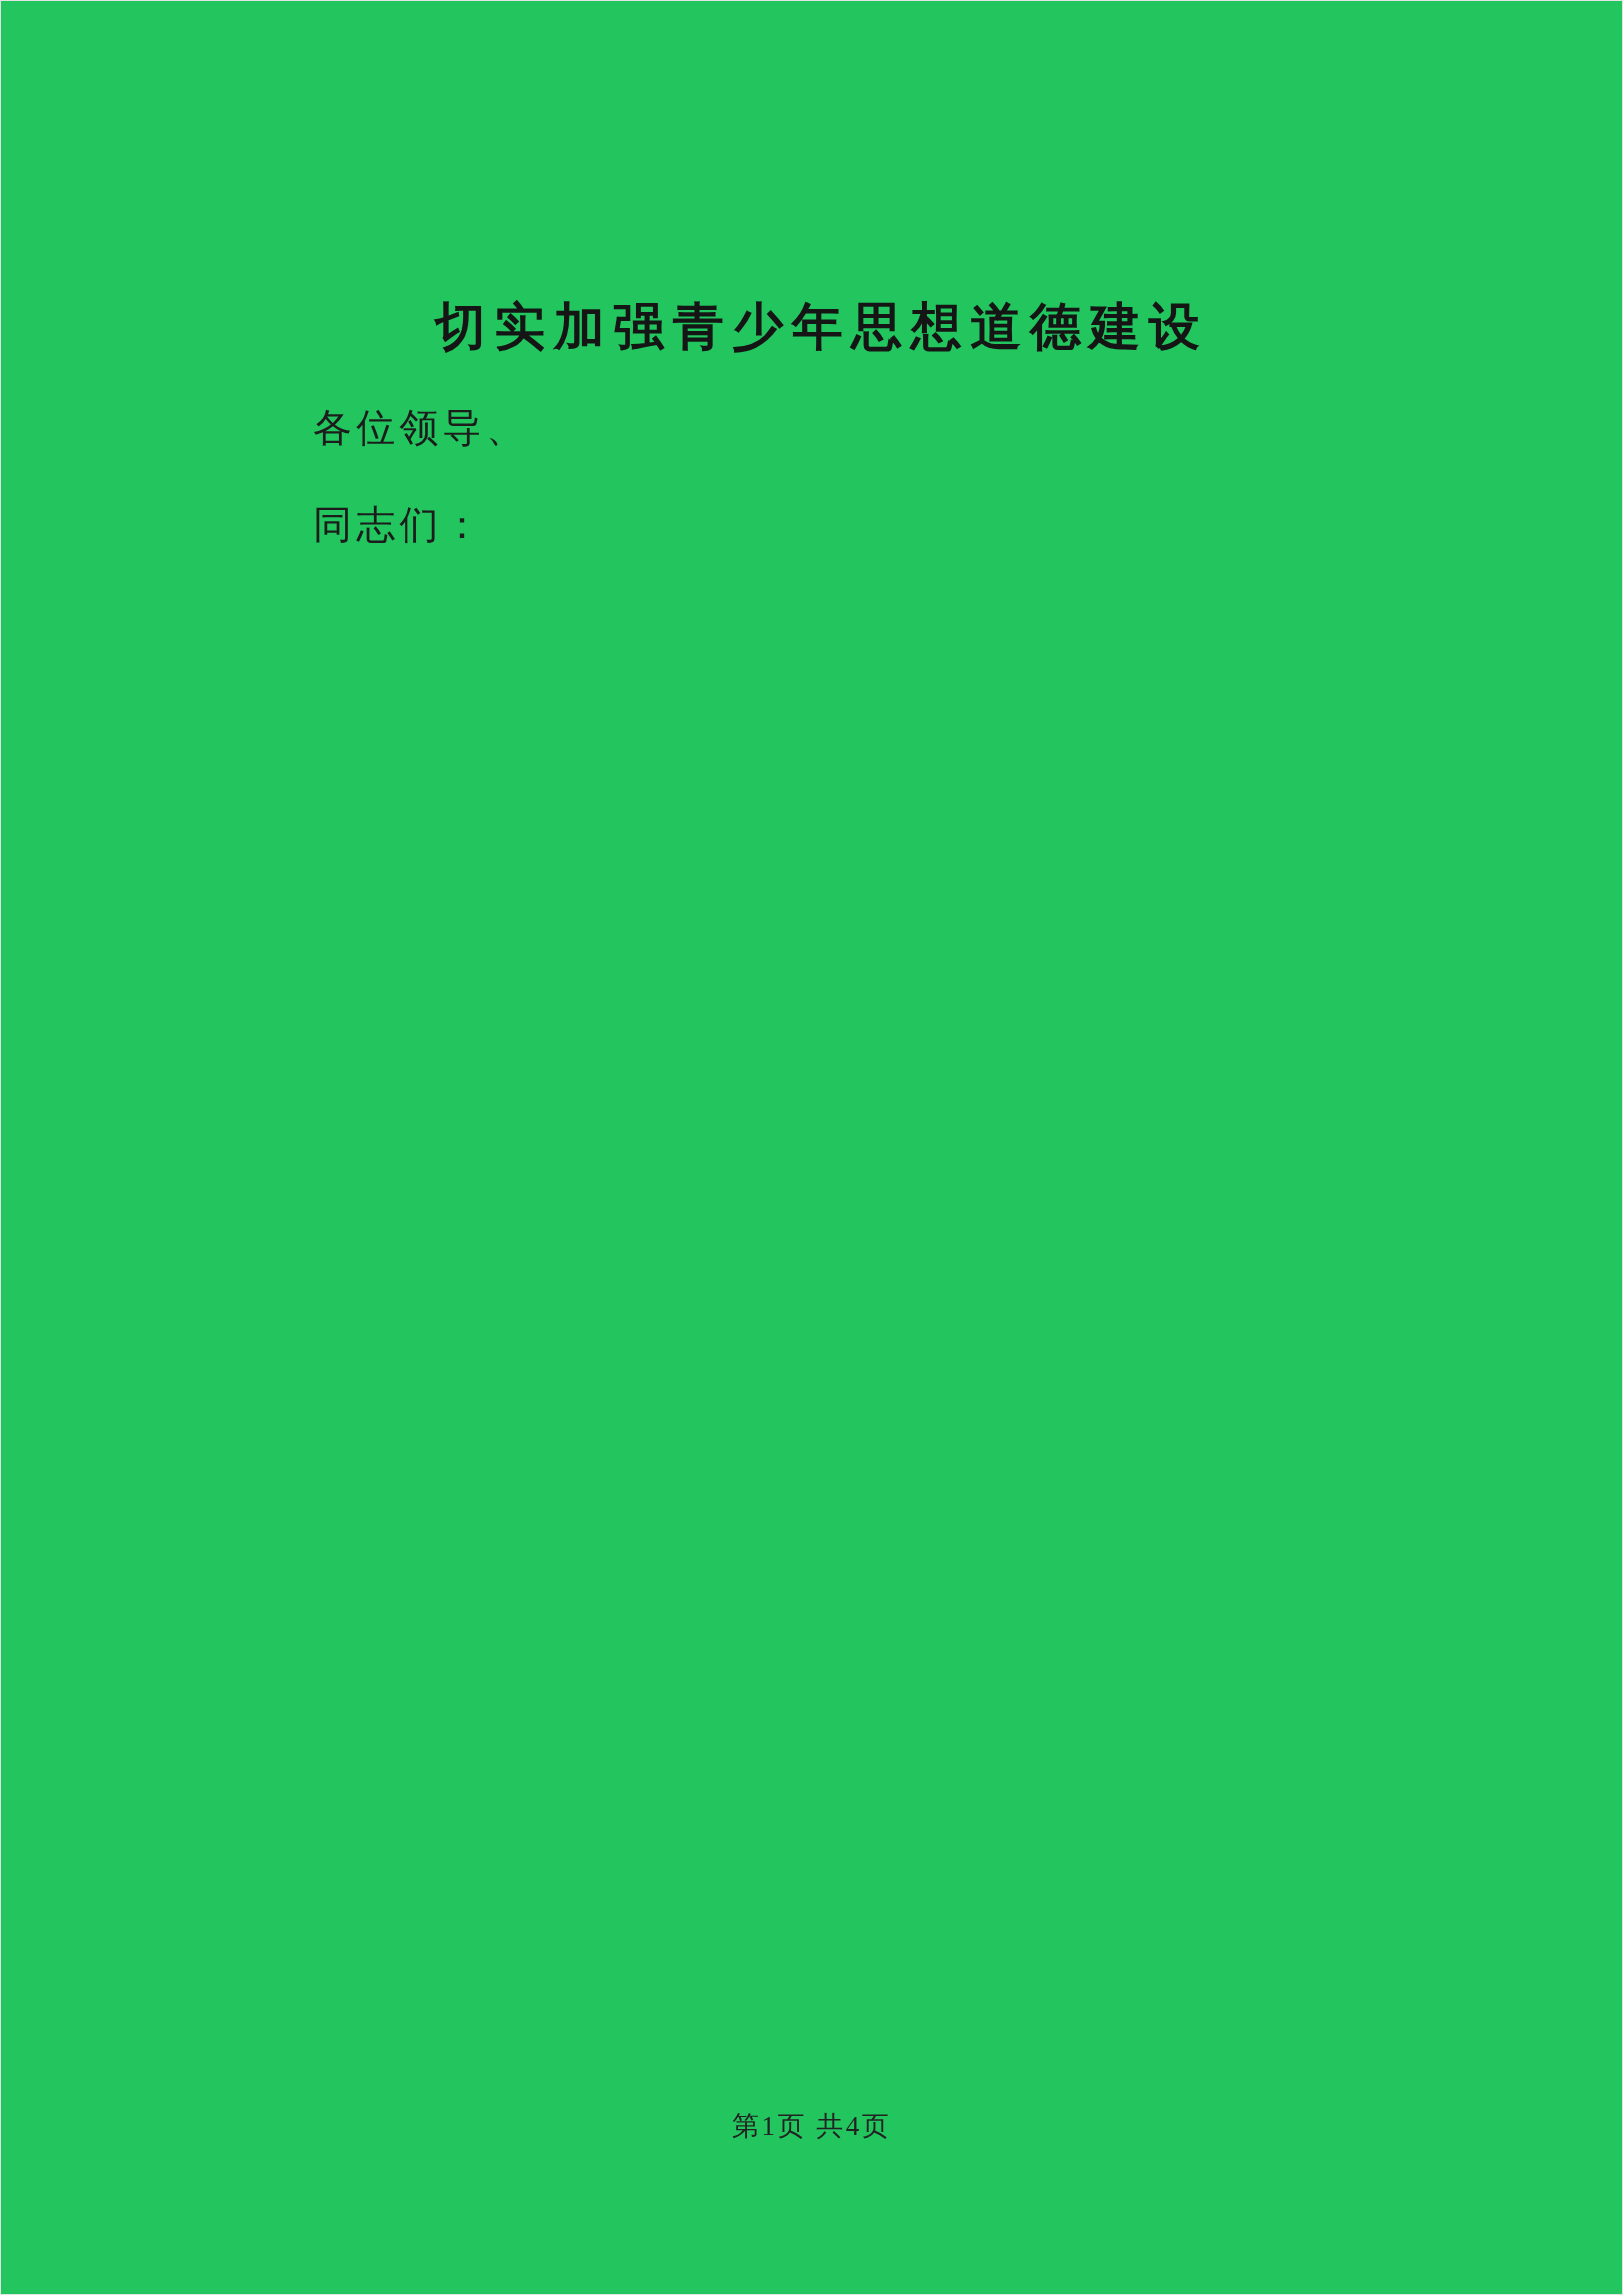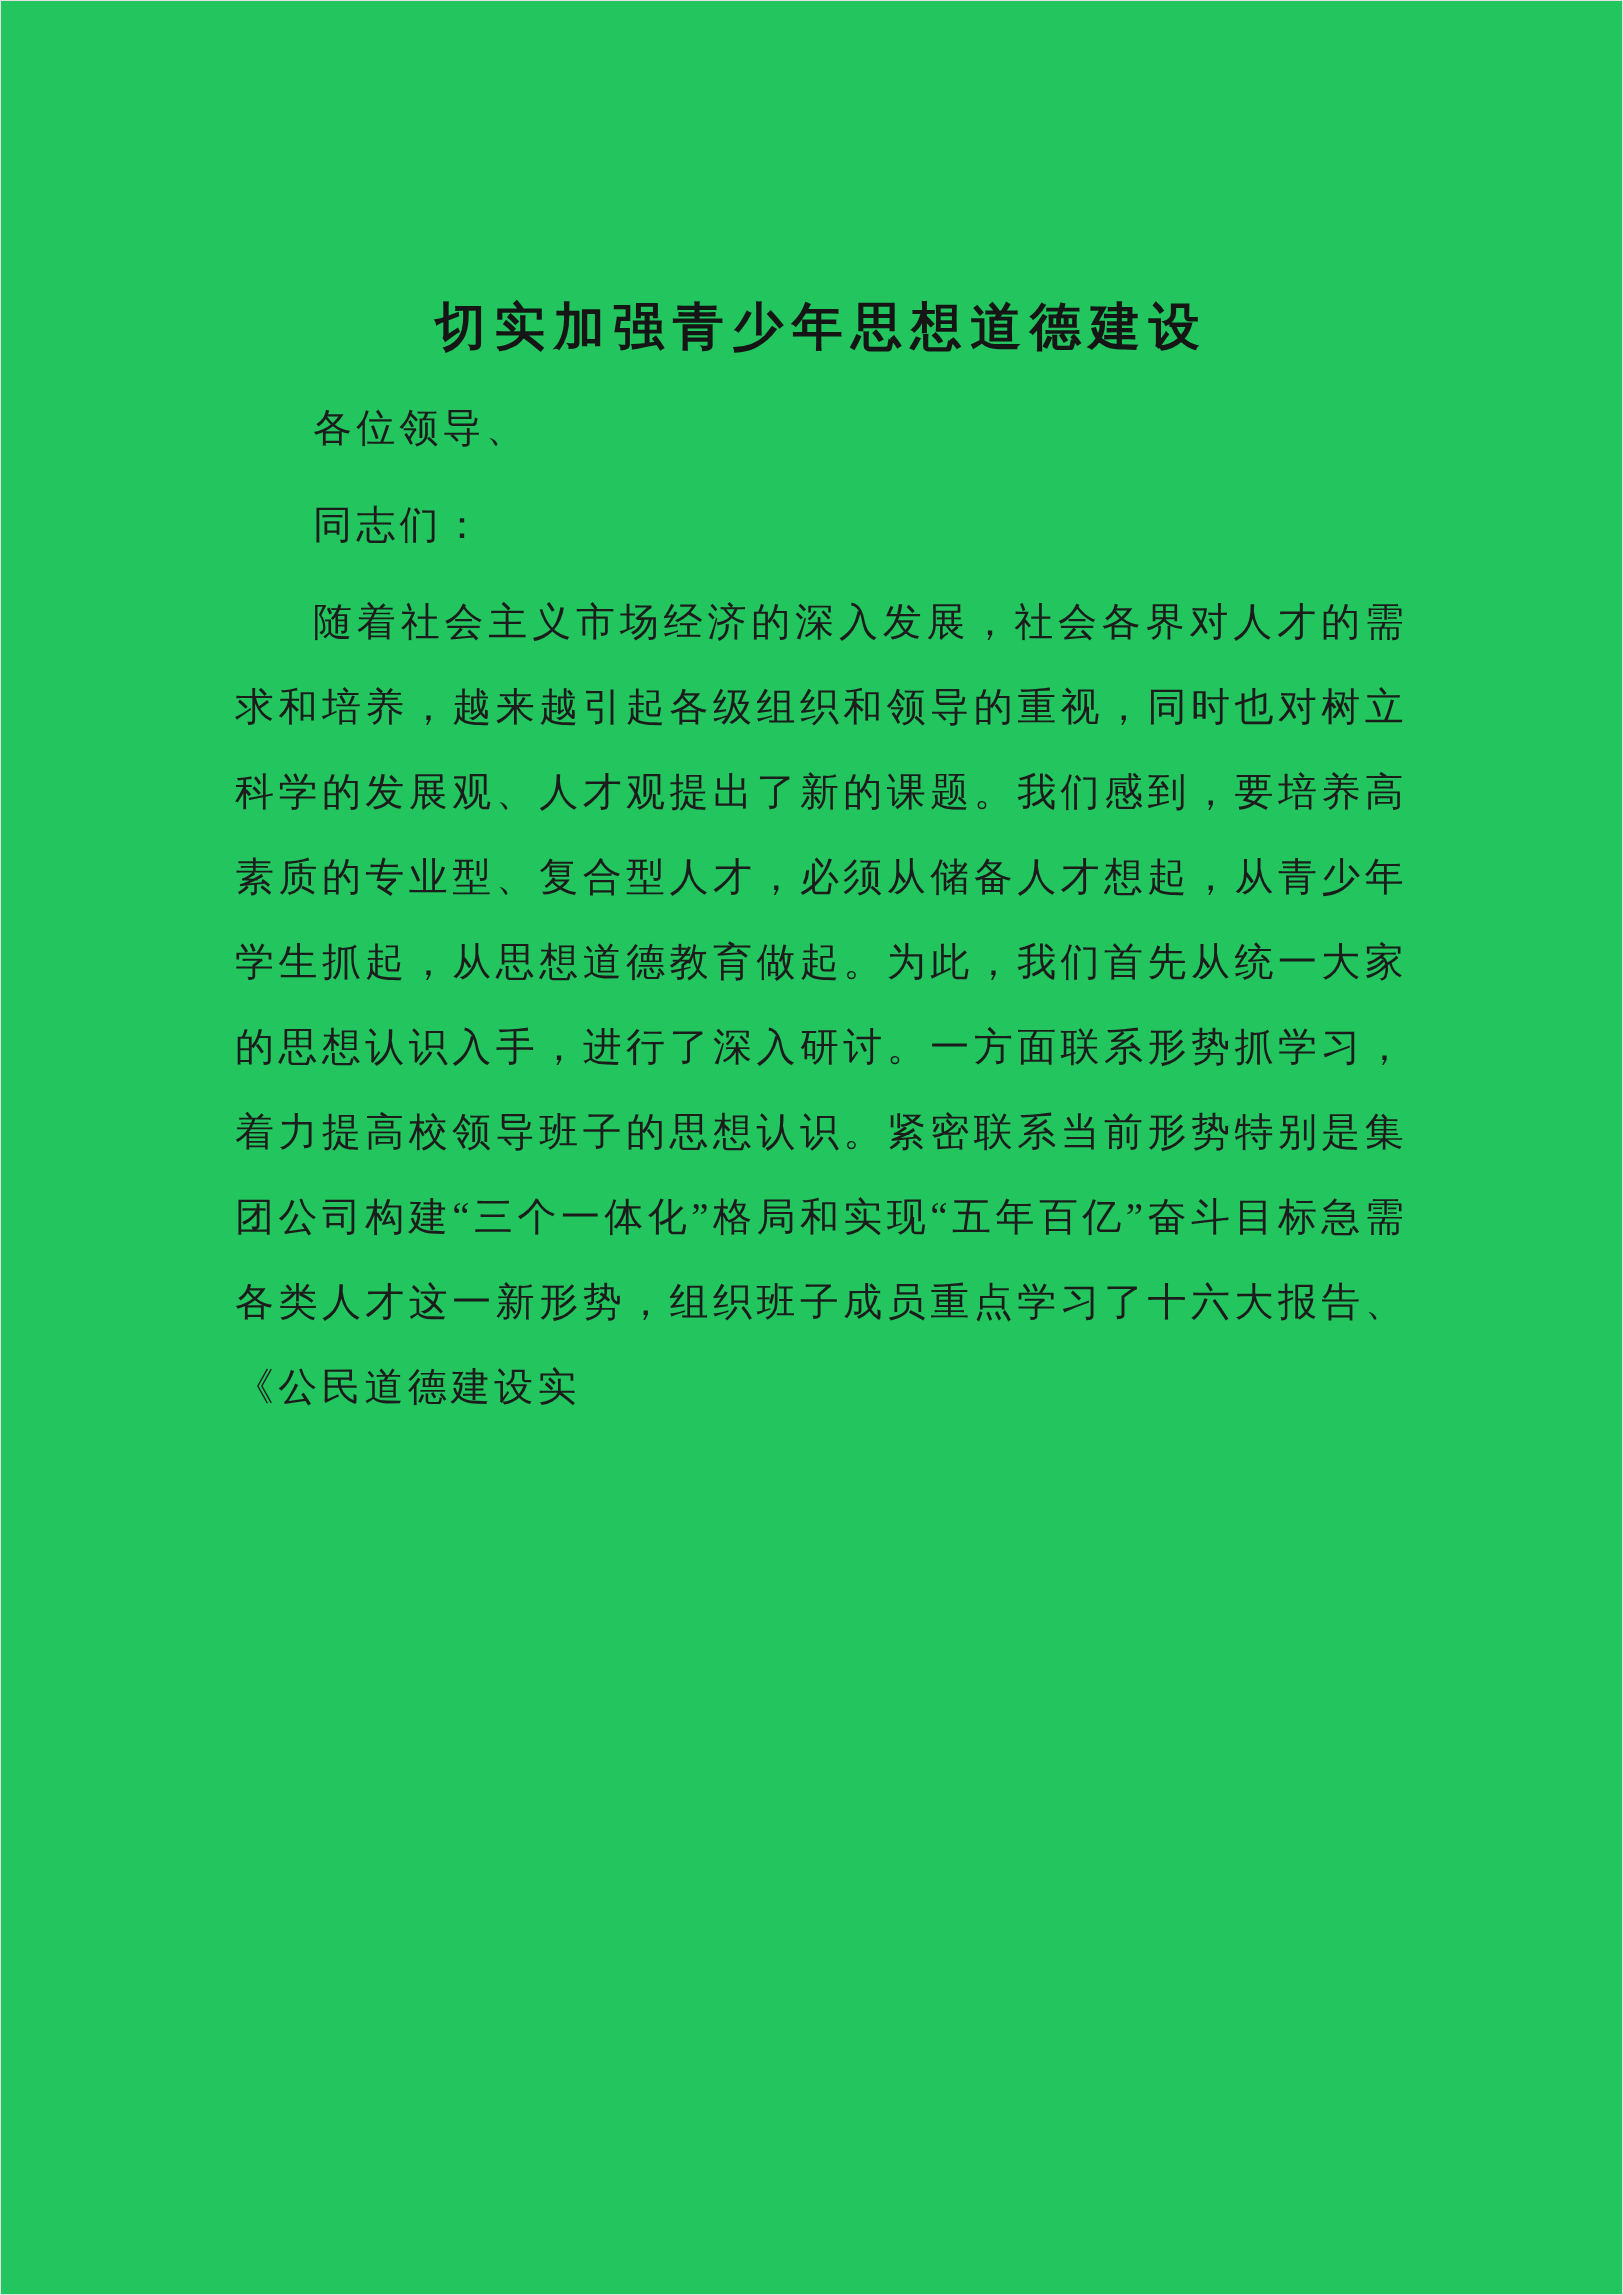--- a/index.html
+++ b/index.html
@@ -61,17 +61,19 @@
   <div class="content">
     <h1 class="doc-title">切实加强青少年思想道德建设</h1>
 
     <p class="para">各位领导、</p>
 
     <p class="para">同志们：</p>
 
 
 
 
-    <p class="para">随着社会主义市场经济的深入发展，社会各界对人才的需求和培养，越来越引起各级组织和领导的重视，同时也对树立科学的发展观、人才观提出了新的课题。我们感到，要培养高素质的专业型、复合型人才，必须从储备人才想起，从青少年学生抓起，从思想道德教育做起。为此，我们首先从统一大家的思想认识入手，进行了深入研讨。一方面联系形势抓学习，着力提高校领导班子的思想认识。紧密联系当前形势特别是集团公司构建“三个一体化”格局和实现“五年百亿”奋斗目标急需各类人才这一新形势，组织班子成员重点学习了十六大报告、《公民道德建设实</p>
   </div>
 
+  <div class="page-footer">
+    <span>第1页 共4页</span>
+  </div>
 </div>
 
 
 </body></html>

